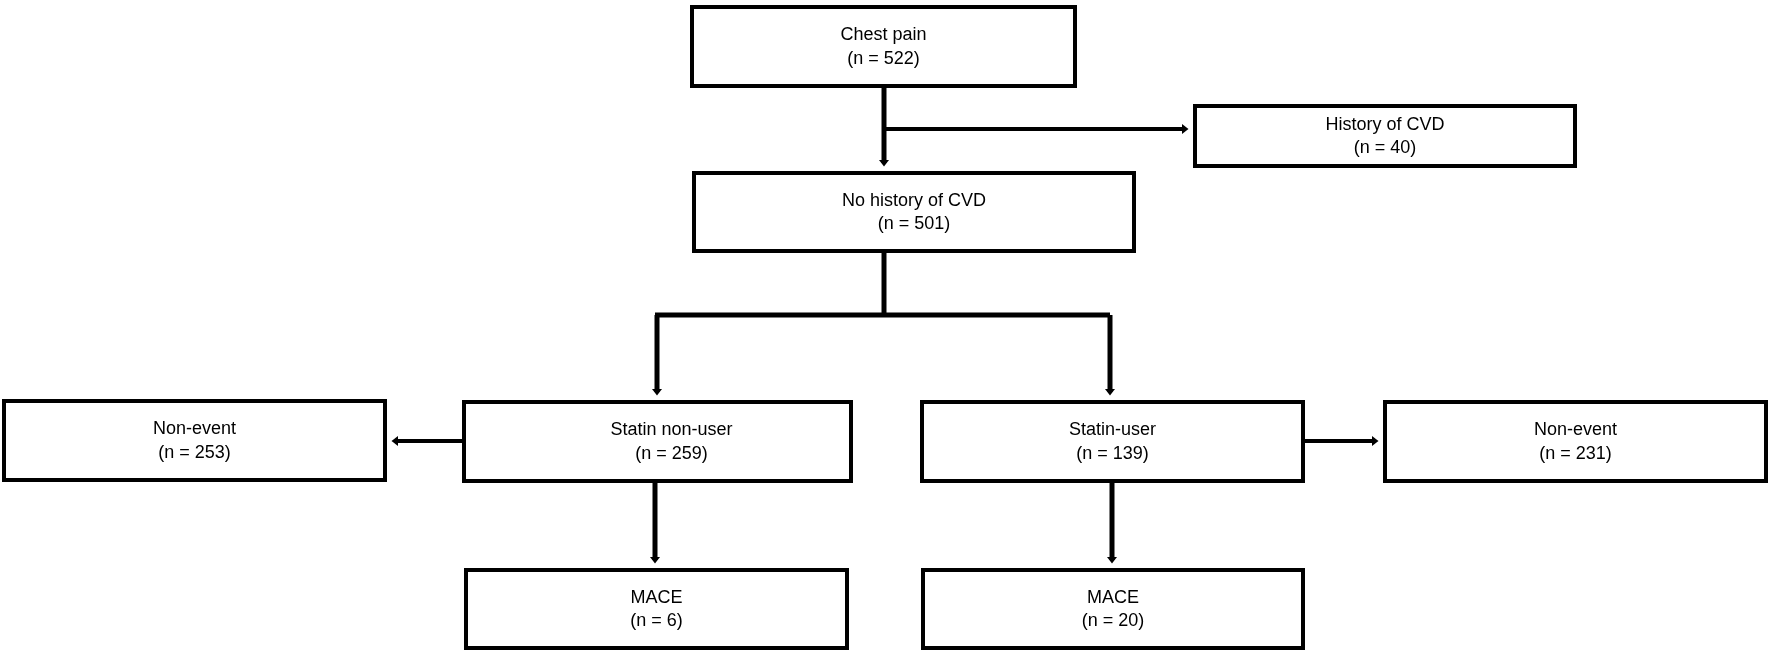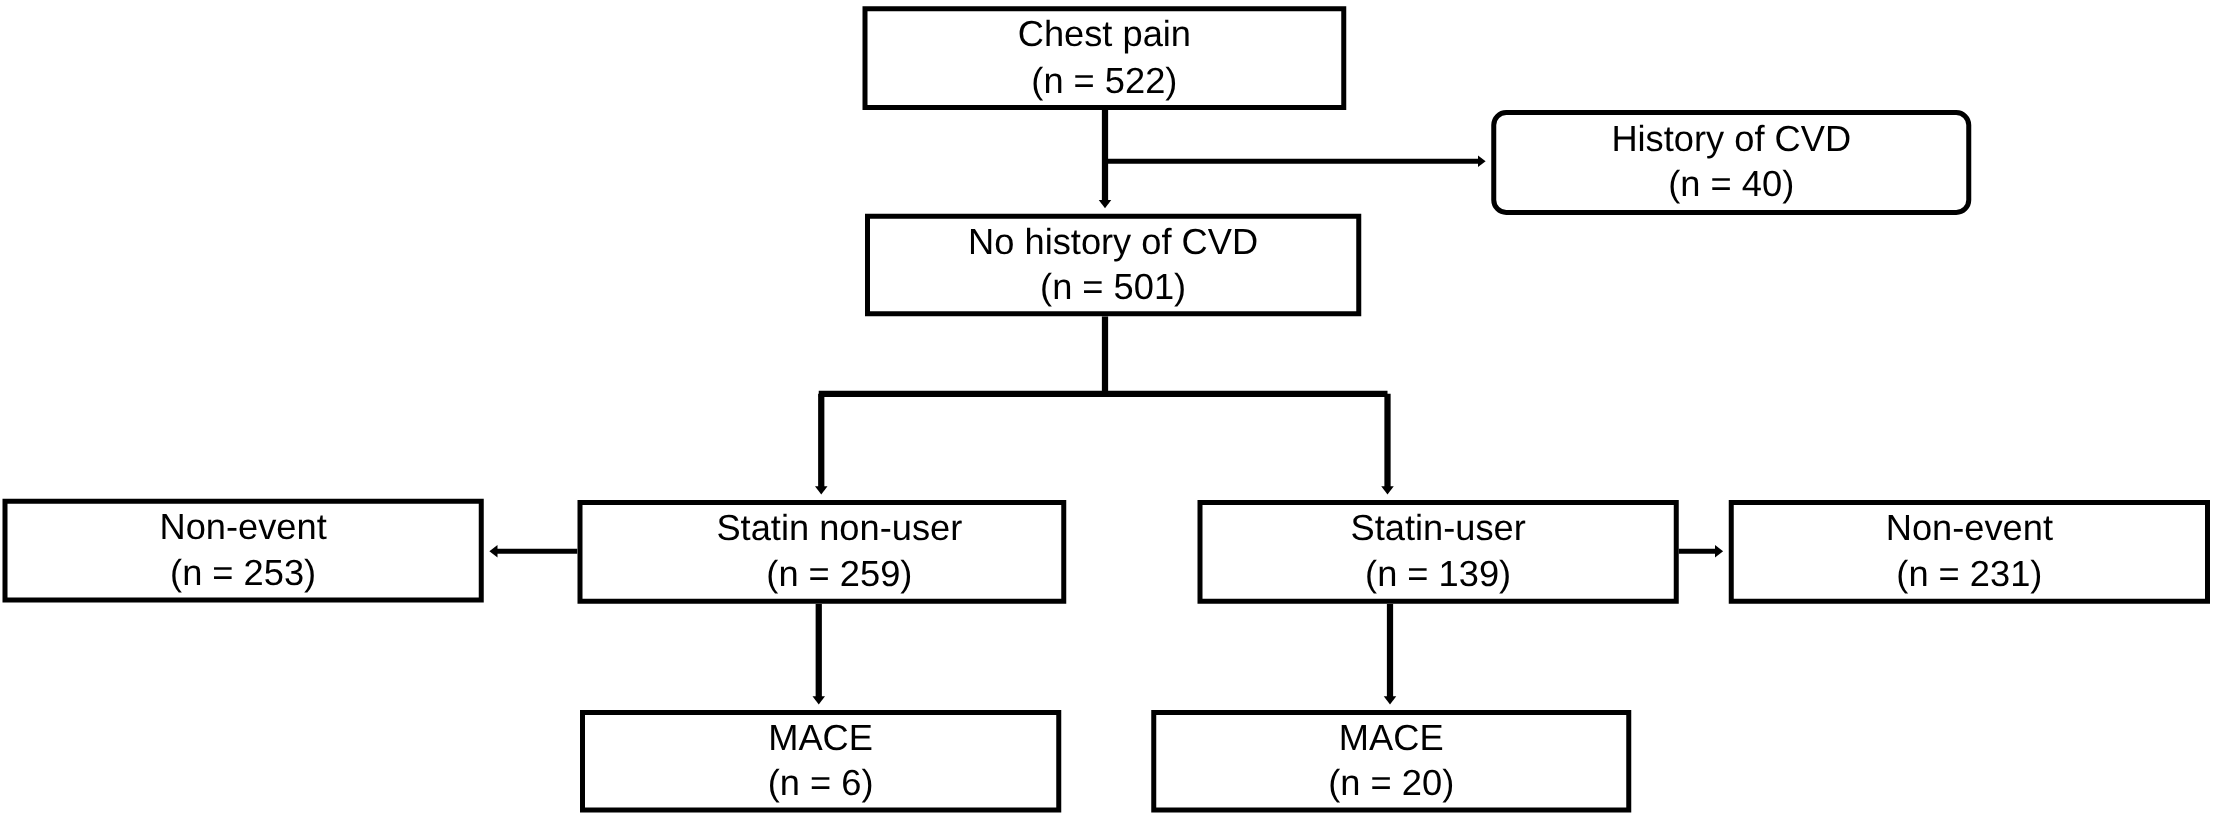--- a/index.html
+++ b/index.html
@@ -34,36 +34,36 @@
     border: 4px solid #000000;
     display: flex;
     flex-direction: column;
     align-items: center;
     justify-content: center;
     line-height: 1.18;
   }
   .node-line {
     display: block;
     color: #000000;
-    font-size: 29px;
+    font-size: 18px;
     font-family: "Liberation Sans", sans-serif;
     white-space: nowrap;
     text-align: center;
   }
   .node-line-count {
     margin-top: 2px;
   }
 
   
   #box-chest-pain      { left: 690px;  top: 5px;   width: 387px; height: 83px; }
-  #box-history-cvd     { left: 1193px; top: 88px;  width: 384px; height: 84px; border-radius: 12px; }
-  #box-no-history-cvd  { left: 692px;  top: 171px; width: 397px; height: 82px; }
+  #box-history-cvd     { left: 1193px; top: 104px;  width: 384px; height: 64px; }
+  #box-no-history-cvd  { left: 692px;  top: 171px; width: 444px; height: 82px; }
   #box-non-event-left  { left: 2px;    top: 399px; width: 385px; height: 83px; }
   #box-statin-non-user { left: 462px;  top: 400px; width: 391px; height: 83px; padding-left: 28px; }
-  #box-statin-user     { left: 920px;  top: 400px; width: 385px; height: 83px; margin-left: 38px; }
+  #box-statin-user     { left: 920px;  top: 400px; width: 385px; height: 83px; }
   #box-non-event-right { left: 1383px; top: 400px; width: 385px; height: 83px; }
   #box-mace-left       { left: 464px;  top: 568px; width: 385px; height: 82px; }
   #box-mace-right      { left: 921px;  top: 568px; width: 384px; height: 82px; }
 </style>
 </head>
 <body>
 
 <div id="flow-canvas">
 
   <svg id="connector-layer" viewBox="0 0 1772 660" width="1772" height="660" xmlns="http://www.w3.org/2000/svg">

